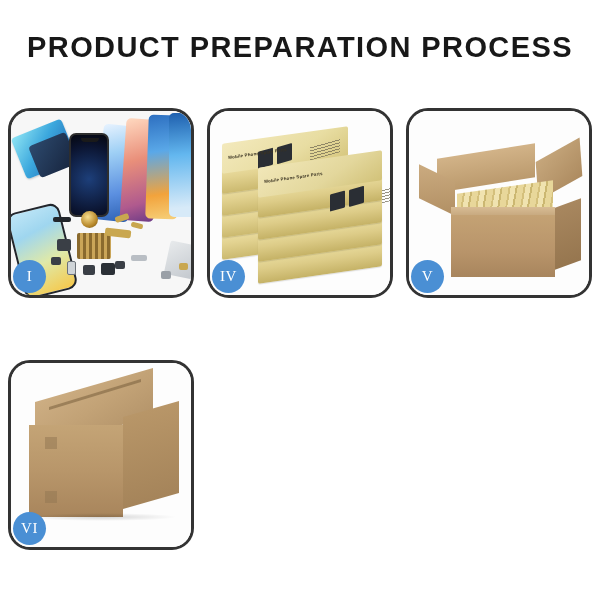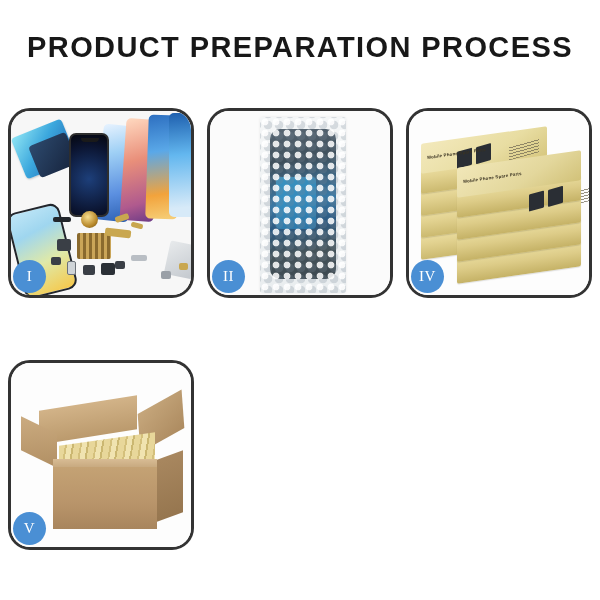--- a/index.html
+++ b/index.html
@@ -316,29 +316,20 @@
         <div class="tinypart tp7"></div>
         <div class="tinypart tp8"></div>
         <div class="tinypart tp9"></div>
         <div class="tinypart tp10"></div>
         <div class="tinypart tp11"></div>
         <div class="tinypart tp12"></div>
       </div>
       <div class="badge">I</div>
     </div>
 
-    <div class="panel">
-      <div class="panel-inner p2">
-        <div class="wrapsheet"></div>
-        <div class="wrapped-phone"></div>
-        <div class="bubbles2"></div>
-        <div class="bubbles"></div>
-      </div>
-      <div class="badge">II</div>
-    </div>
 
 
     <div class="panel">
       <div class="panel-inner p4">
         <div class="stack">
           <div class="ybox yb1"></div>
           <div class="ybox yb2"></div>
           <div class="ybox yb3"></div>
           <div class="ybox yb4"></div>
           <div class="ybtop">
@@ -369,15 +360,27 @@
         <div class="flapR"></div>
         <div class="flapL"></div>
         <div class="ycontent"></div>
         <div class="carton-rim"></div>
         <div class="carton-side"></div>
         <div class="carton-front"></div>
       </div>
       <div class="badge">V</div>
     </div>
 
+    <div class="panel">
+      <div class="panel-inner p6">
+        <div class="c6-top"></div>
+        <div class="c6-side"></div>
+        <div class="c6-front"></div>
+        <div class="c6-seam"></div>
+        <div class="tape tp-a"></div>
+        <div class="tape tp-b"></div>
+        <div class="c6-shadow"></div>
+      </div>
+      <div class="badge">VI</div>
+    </div>
 
   </div>
 </div>
 
 </body></html>

